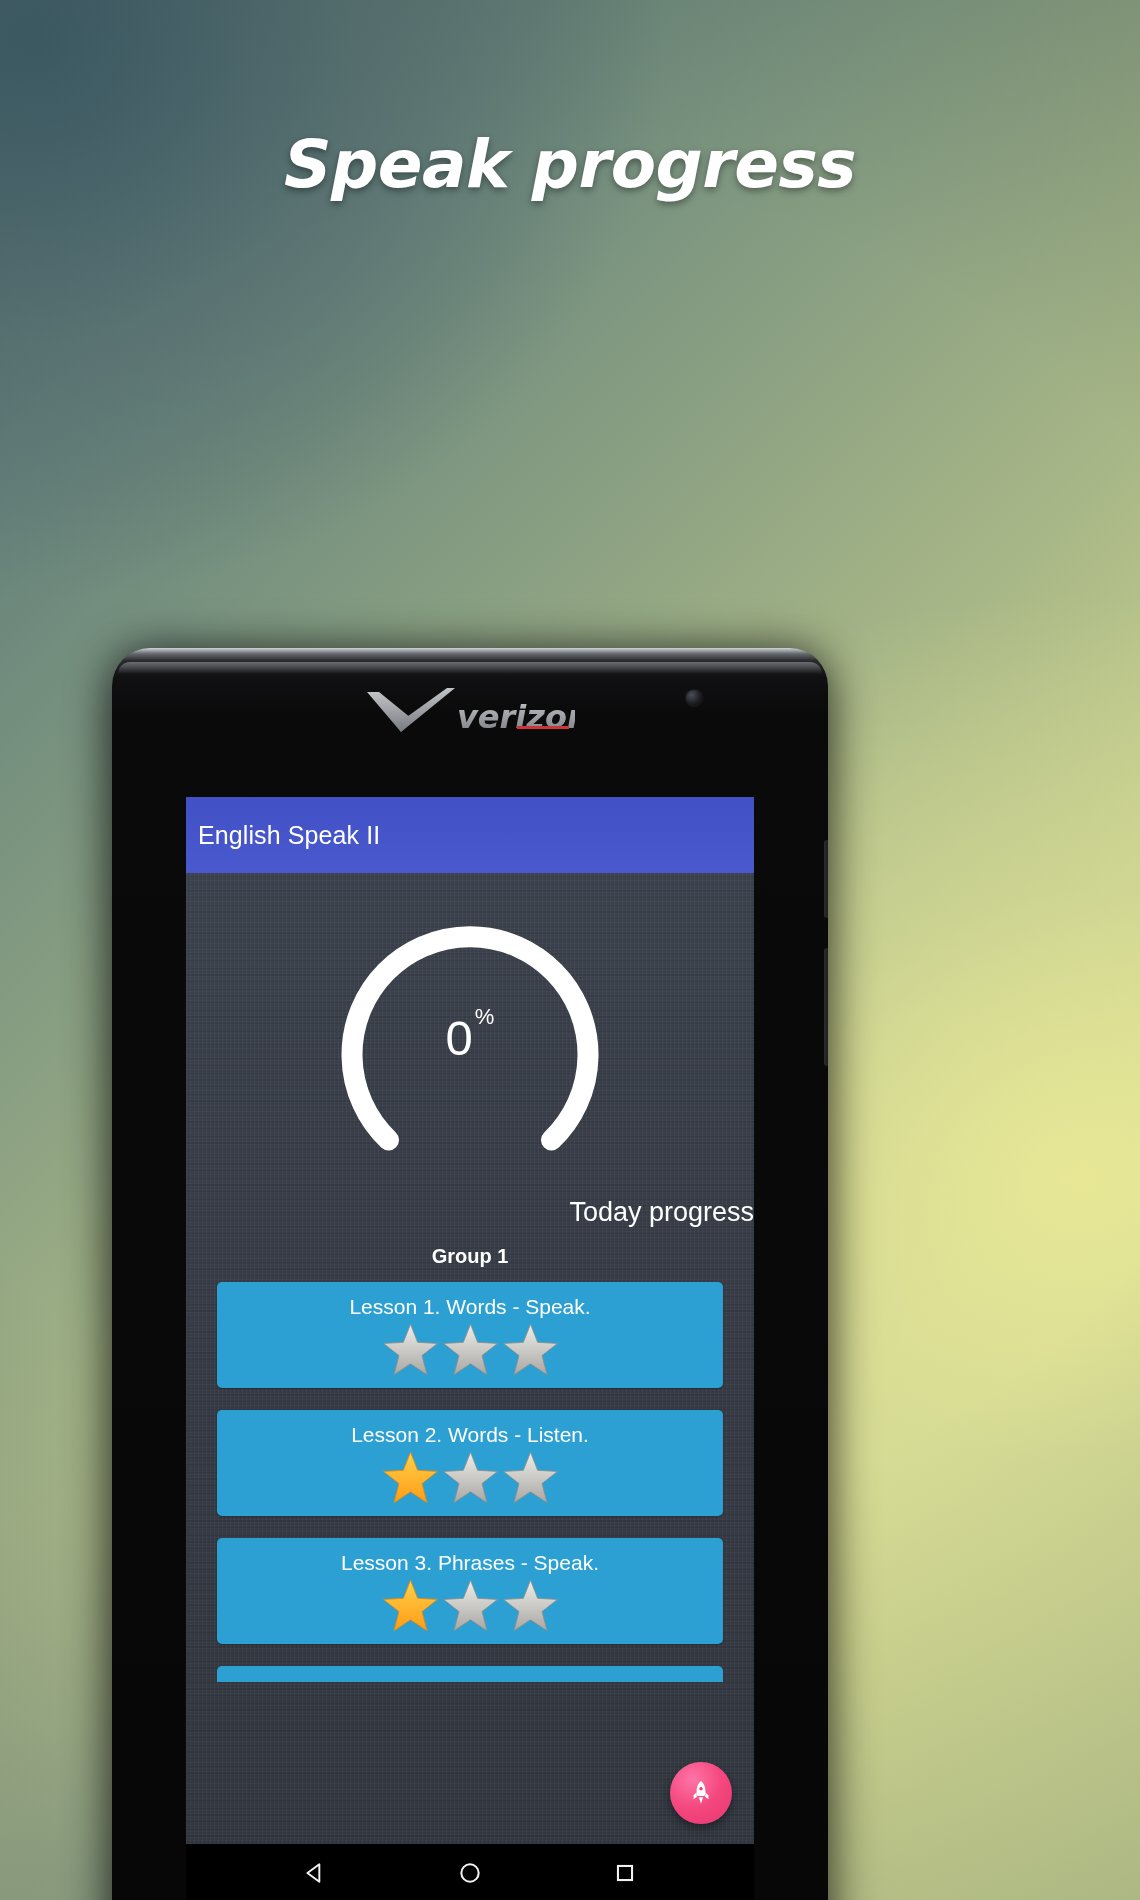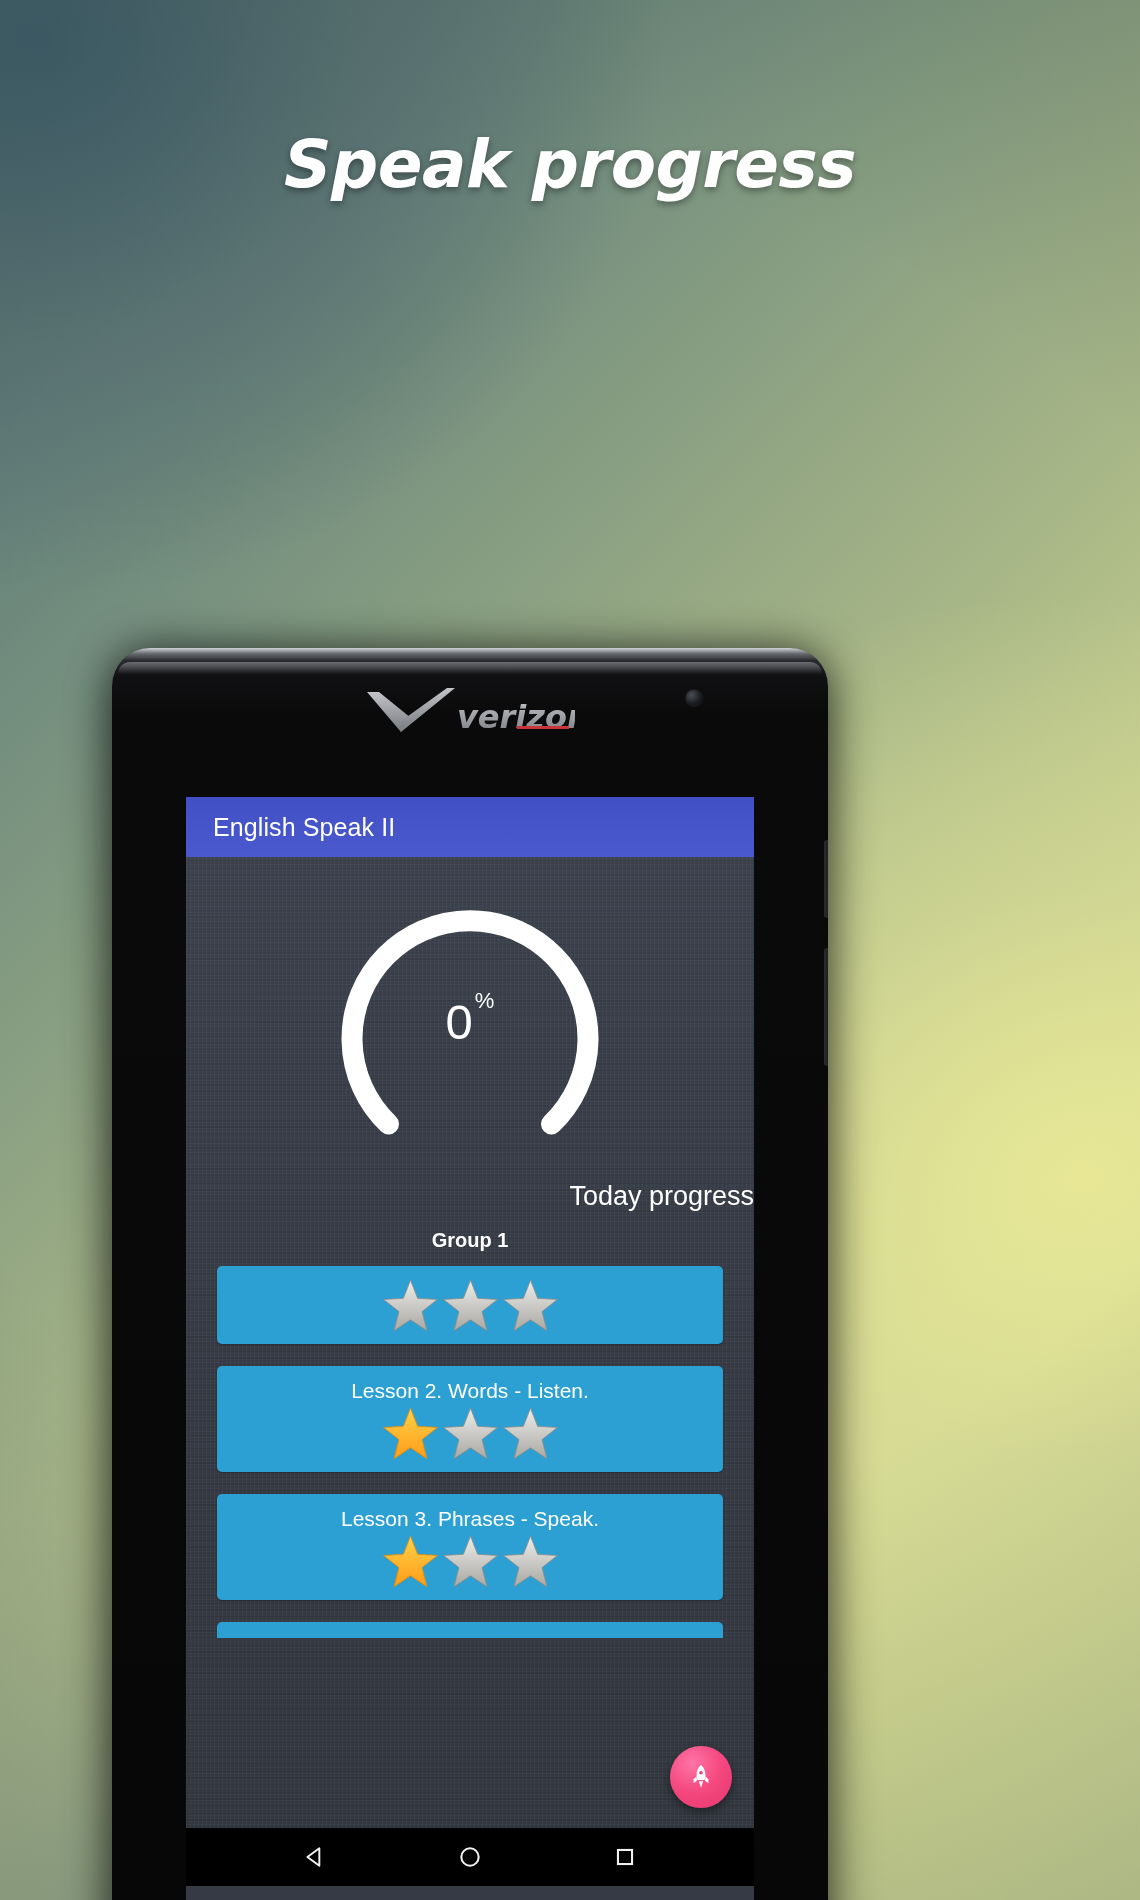--- a/index.html
+++ b/index.html
@@ -182,26 +182,26 @@
     content: "";
     position: absolute;
     left: 3px; top: -4px;
     width: 6px; height: 3px;
     background: #fff;
     border-radius: 1px;
   }
 
   
   .appbar {
-    height: 60px;
+    height: 76px;
     background: #4554c8;
     background: linear-gradient(180deg, #4150c4 0%, #4a59cd 100%);
     display: flex;
     align-items: center;
-    padding-left: 27px;
+    padding-left: 12px;
     box-sizing: border-box;
   }
   .appbar-title {
     color: #ffffff;
     font-size: 25px;
     font-family: "Liberation Sans", sans-serif;
     letter-spacing: 0.1px;
   }
 
   
@@ -383,20 +383,21 @@
           </div>
         </div>
       </div>
 
       <div class="today-label">Today progress</div>
       <div class="group-label">Group 1</div>
 
       <div class="lessons">
 
         <div class="lesson-card">
+          <div class="lesson-title">Lesson 1. Words - Speak.</div>
           <div class="stars">
             <svg class="star" viewBox="0 0 100 96" xmlns="http://www.w3.org/2000/svg">
                 <defs>
                   <linearGradient id="sg1" x1="0" y1="0" x2="0" y2="1">
                     <stop offset="0" stop-color="#ededea"></stop>
                     <stop offset="1" stop-color="#a9a8a3"></stop>
                   </linearGradient>
                 </defs>
                 <polygon points="50,2 63,35 99,37 71,59 80,94 50,74 20,94 29,59 1,37 37,35" fill="url(#sg1)" stroke="#8e8d88" stroke-width="1.5"></polygon>
               </svg>

